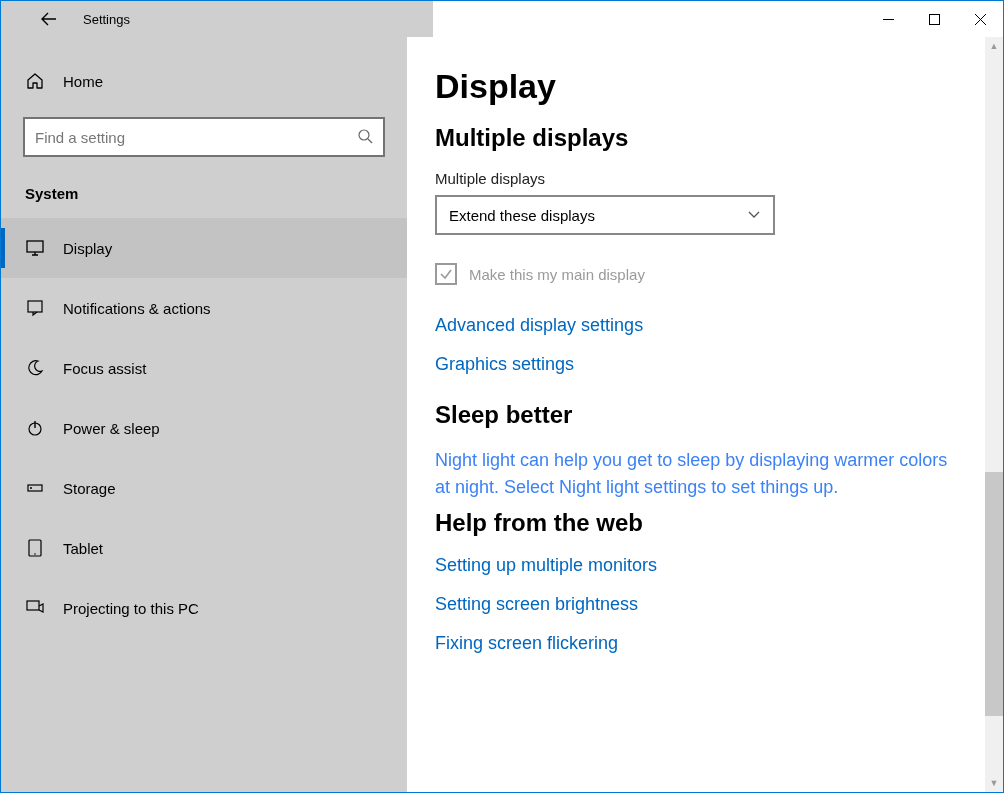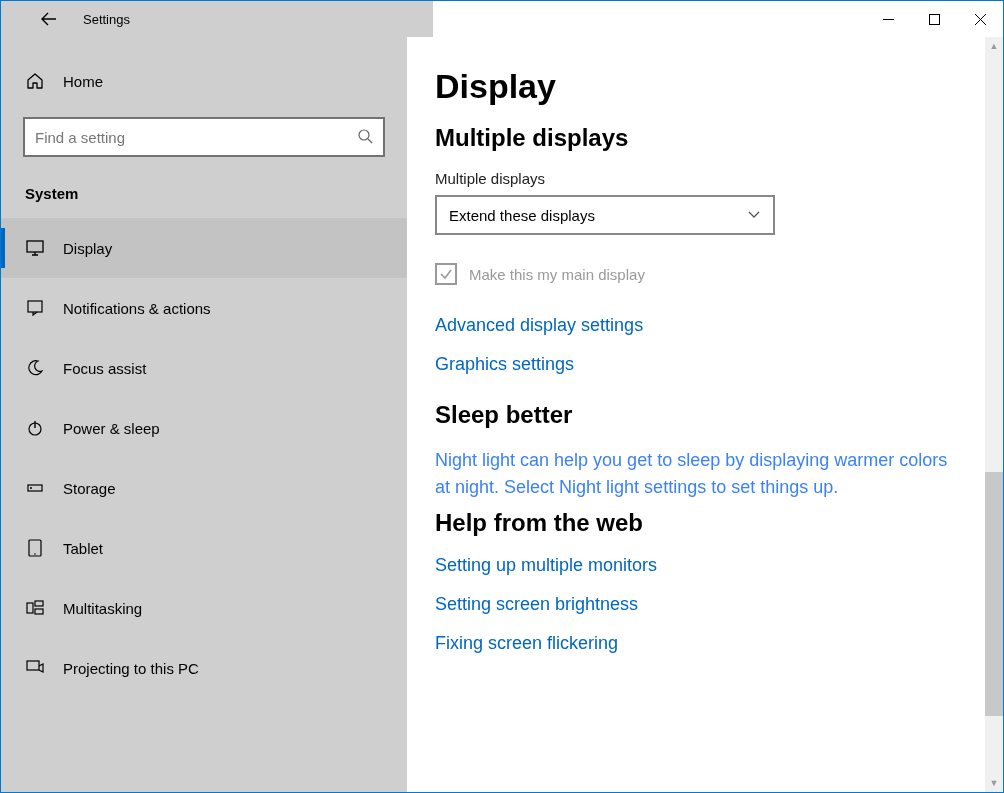--- a/index.html
+++ b/index.html
@@ -346,30 +346,20 @@
             <svg width="20" height="20" viewBox="0 0 20 20">
               <rect x="4" y="2" width="12" height="16" rx="1" stroke="#000" stroke-width="1.2" fill="none"></rect>
               <circle cx="10" cy="16" r="0.8" fill="#000"></circle>
             </svg>
           </span>
         <span>Tablet</span>
       </li>
       <li class="nav-item">
         <span class="nav-icon">
             <svg width="20" height="20" viewBox="0 0 20 20">
-              <rect x="2" y="5" width="6" height="10" stroke="#000" stroke-width="1.2" fill="none"></rect>
-              <rect x="10" y="3" width="8" height="5" stroke="#000" stroke-width="1.2" fill="none"></rect>
-              <rect x="10" y="11" width="8" height="5" stroke="#000" stroke-width="1.2" fill="none"></rect>
-            </svg>
-          </span>
-        <span>Multitasking</span>
-      </li>
-      <li class="nav-item">
-        <span class="nav-icon">
-            <svg width="20" height="20" viewBox="0 0 20 20">
               <rect x="2" y="3" width="12" height="9" stroke="#000" stroke-width="1.2" fill="none"></rect>
               <path d="M14 8 L18 6 V14 L14 12" stroke="#000" stroke-width="1.2" fill="none"></path>
             </svg>
           </span>
         <span>Projecting to this PC</span>
       </li>
     </ul>
   </div>
 
   <div class="main">

